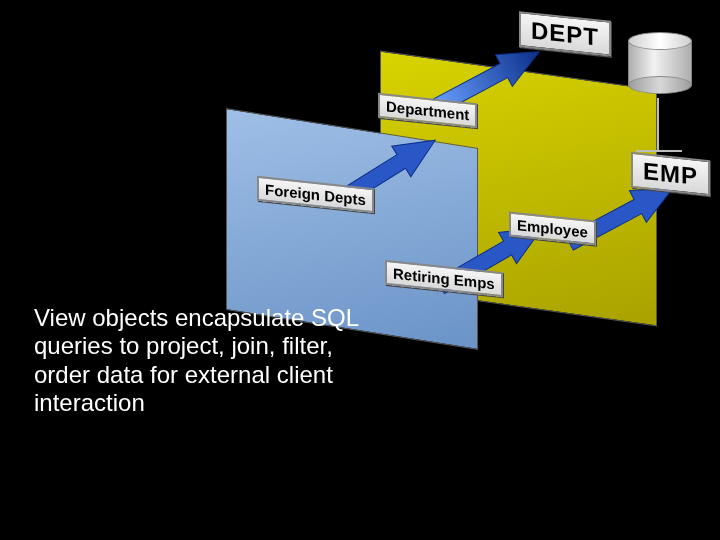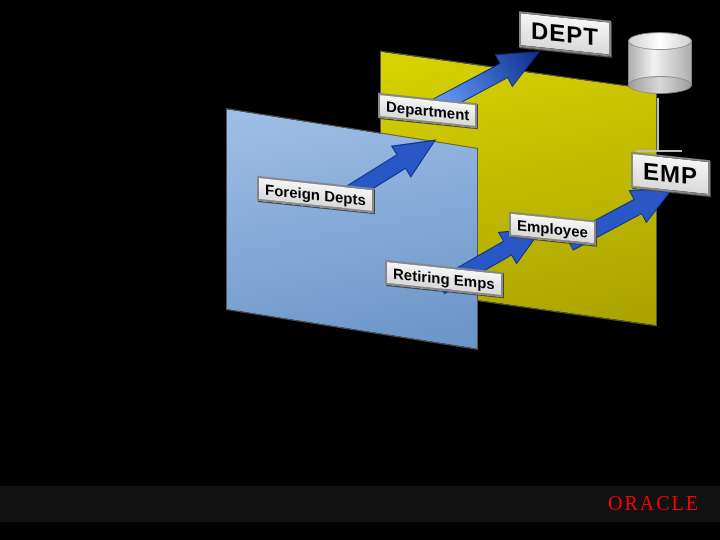--- a/index.html
+++ b/index.html
@@ -111,19 +111,15 @@
     </div>
 
     <div class="tag big t-dept">DEPT</div>
     <div class="tag big t-emp">EMP</div>
     <div class="tag t-department">Department</div>
     <div class="tag t-foreign">Foreign Depts</div>
     <div class="tag t-employee">Employee</div>
     <div class="tag t-retiring">Retiring Emps</div>
   </div>
 
+  <div class="caption">View objects encapsulate SQL queries to project, join, filter, order data for external client interaction</div>
 
-  <div class="footer">
-    <div class="brand">
-      <span>ORACLE</span>
-    </div>
-  </div>
 </div>
 
 </body></html>

